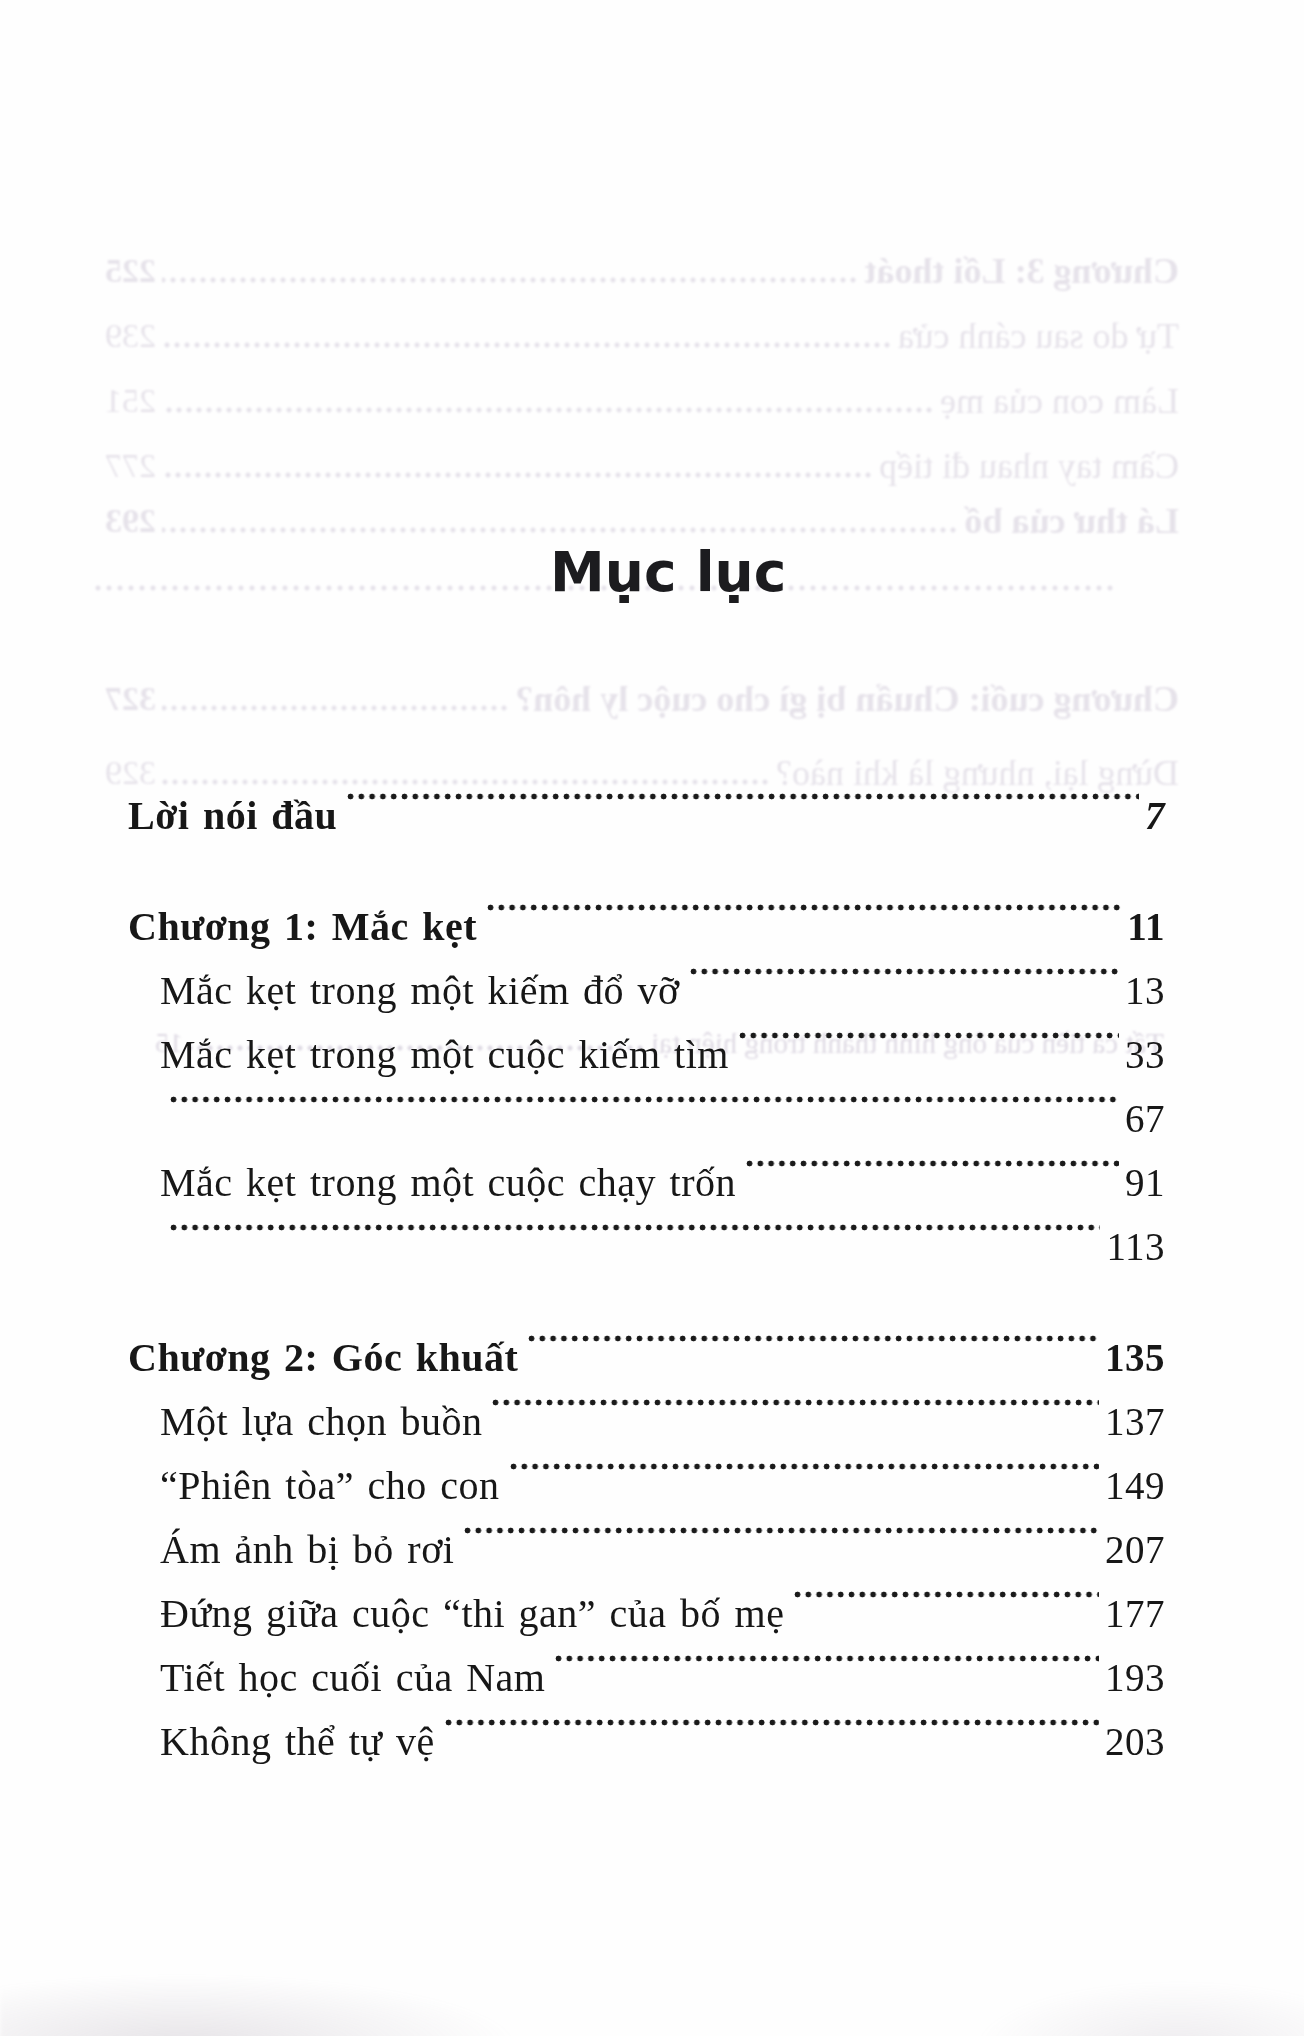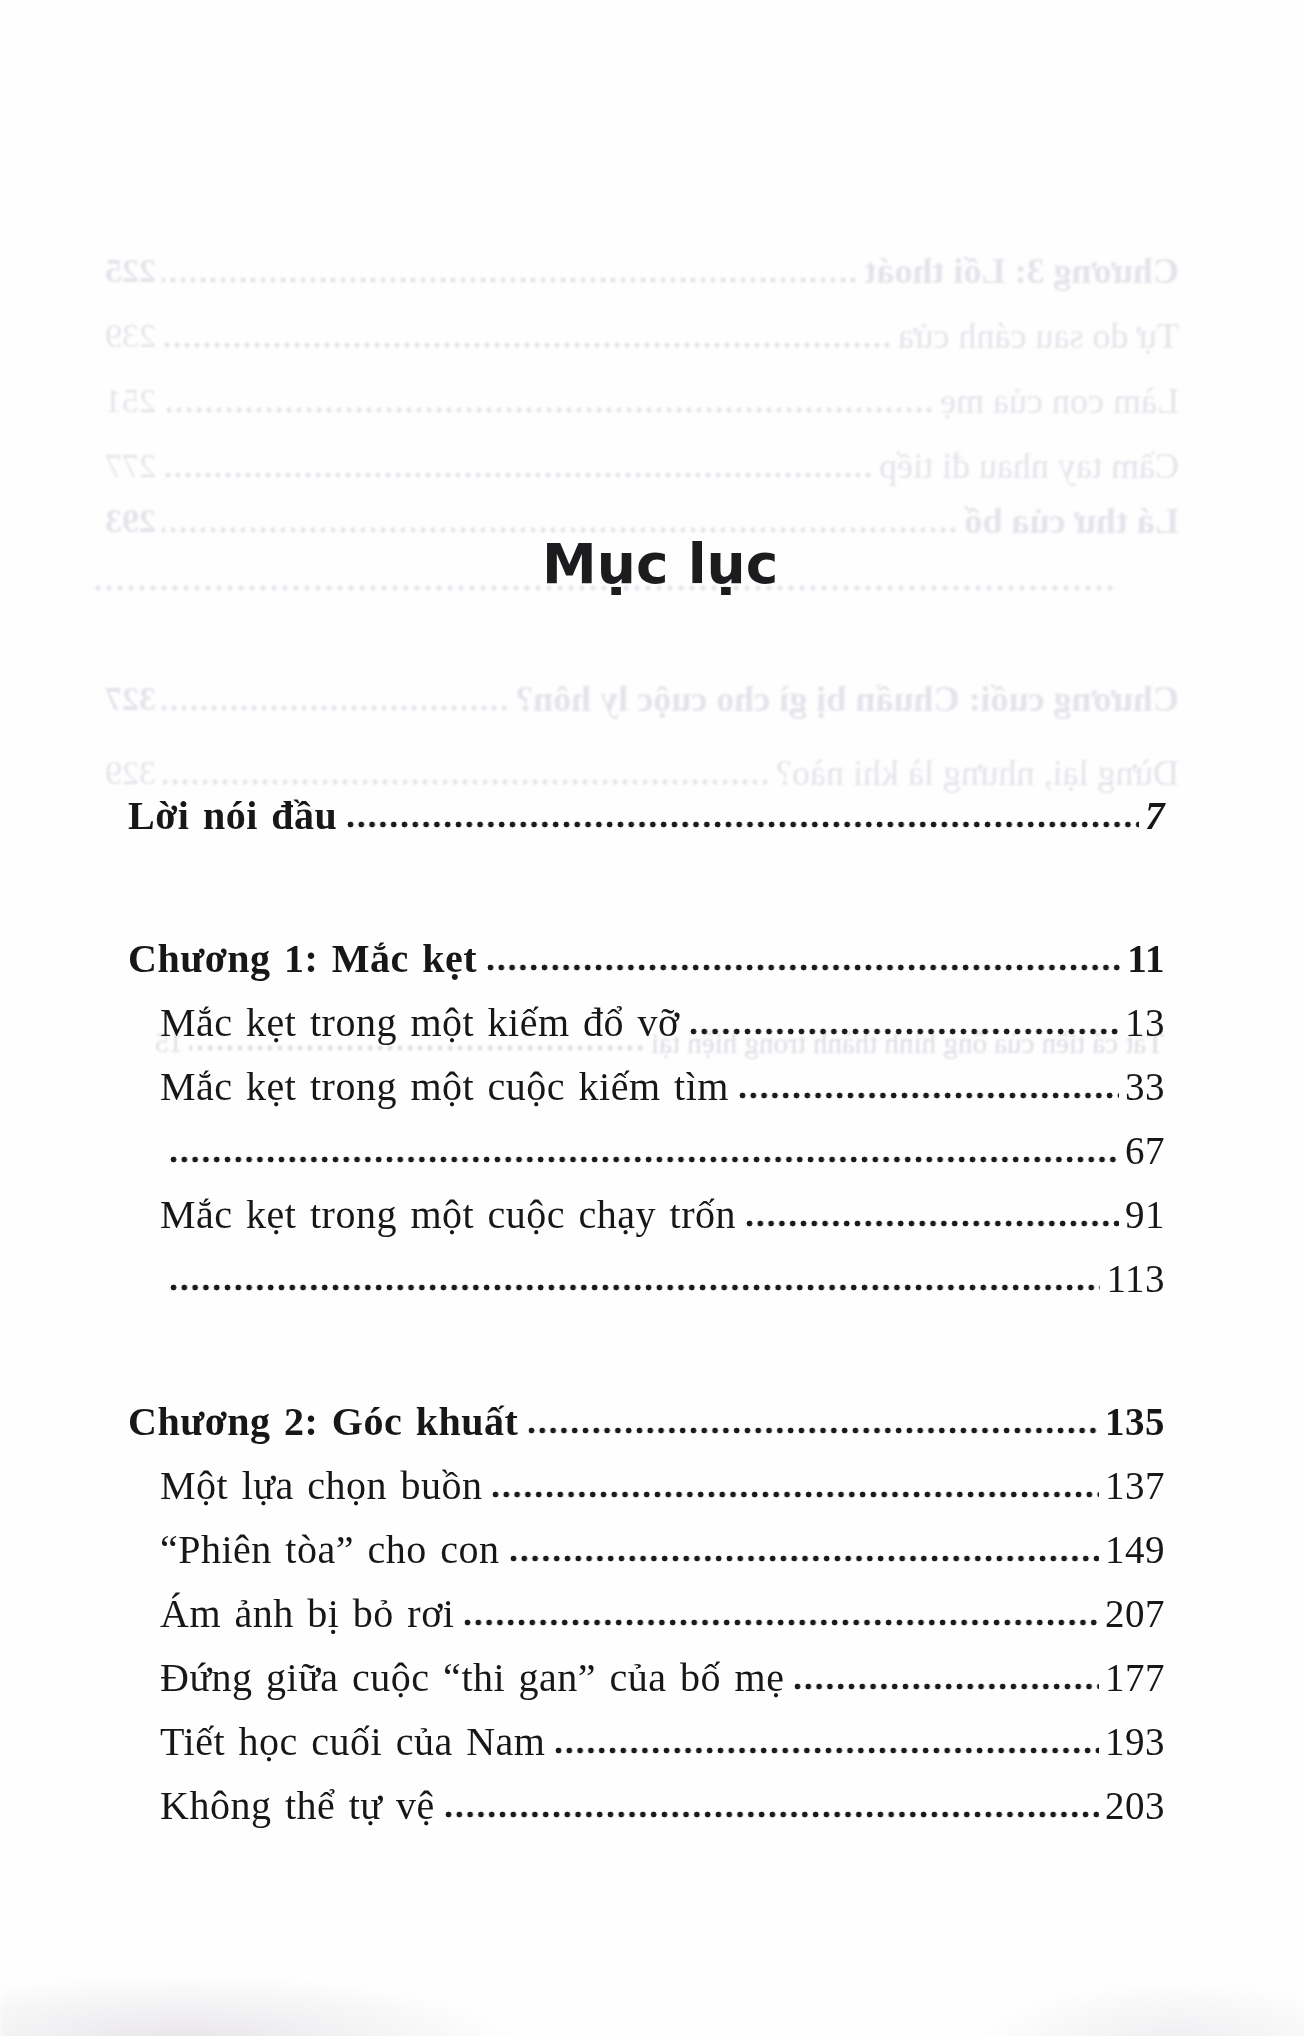--- a/index.html
+++ b/index.html
@@ -34,31 +34,31 @@
   .ghost-leaderline{
     position:absolute;top:585px;left:95px;width:1020px;height:7px;
     opacity:.30;color:#ab9fba;filter:blur(.8px);
     background-image:radial-gradient(circle at 3px 3px,currentColor 2.2px,rgba(0,0,0,0) 2.8px);
     background-size:11px 7px;background-repeat:repeat-x;
   }
 
   
   .content{position:absolute;inset:0;z-index:2;}
   .page-title{
-    position:absolute;left:534px;top:526px;margin:8px;
+    position:absolute;left:534px;top:526px;margin:16px;
     font-family:"DejaVu Sans",sans-serif;font-weight:700;
     font-size:55px;line-height:1.1;color:#1c1c1f;
   }
   .toc{position:absolute;left:128px;top:793px;width:1037px;}
-  .row{display:flex;align-items:flex-end;margin-bottom:19px;}
+  .row{display:flex;margin-bottom:19px;}
   .row .label{font-size:40px;line-height:45px;letter-spacing:.5px;word-spacing:3px;white-space:nowrap;}
   .row .num{font-size:39px;line-height:45px;letter-spacing:.5px;}
   .row.preface .label,.row.preface .num,
   .row.chapter .label,.row.chapter .num{font-weight:700;}
-  .row.chapter{margin-top:98px;}
+  .row.chapter{margin-top:66px;}
   .row.item{padding-left:32px;}
   .num.italic{font-style:italic;}
   .leader{
     flex:1;height:8px;margin:0 6px 9px 10px;
     background-image:radial-gradient(circle at 3.5px 3.5px,#1a1a1a 2.6px,rgba(0,0,0,0) 3.2px);
     background-size:10.8px 8px;background-repeat:repeat-x;
   }
 
   
   .smudge-bl{

